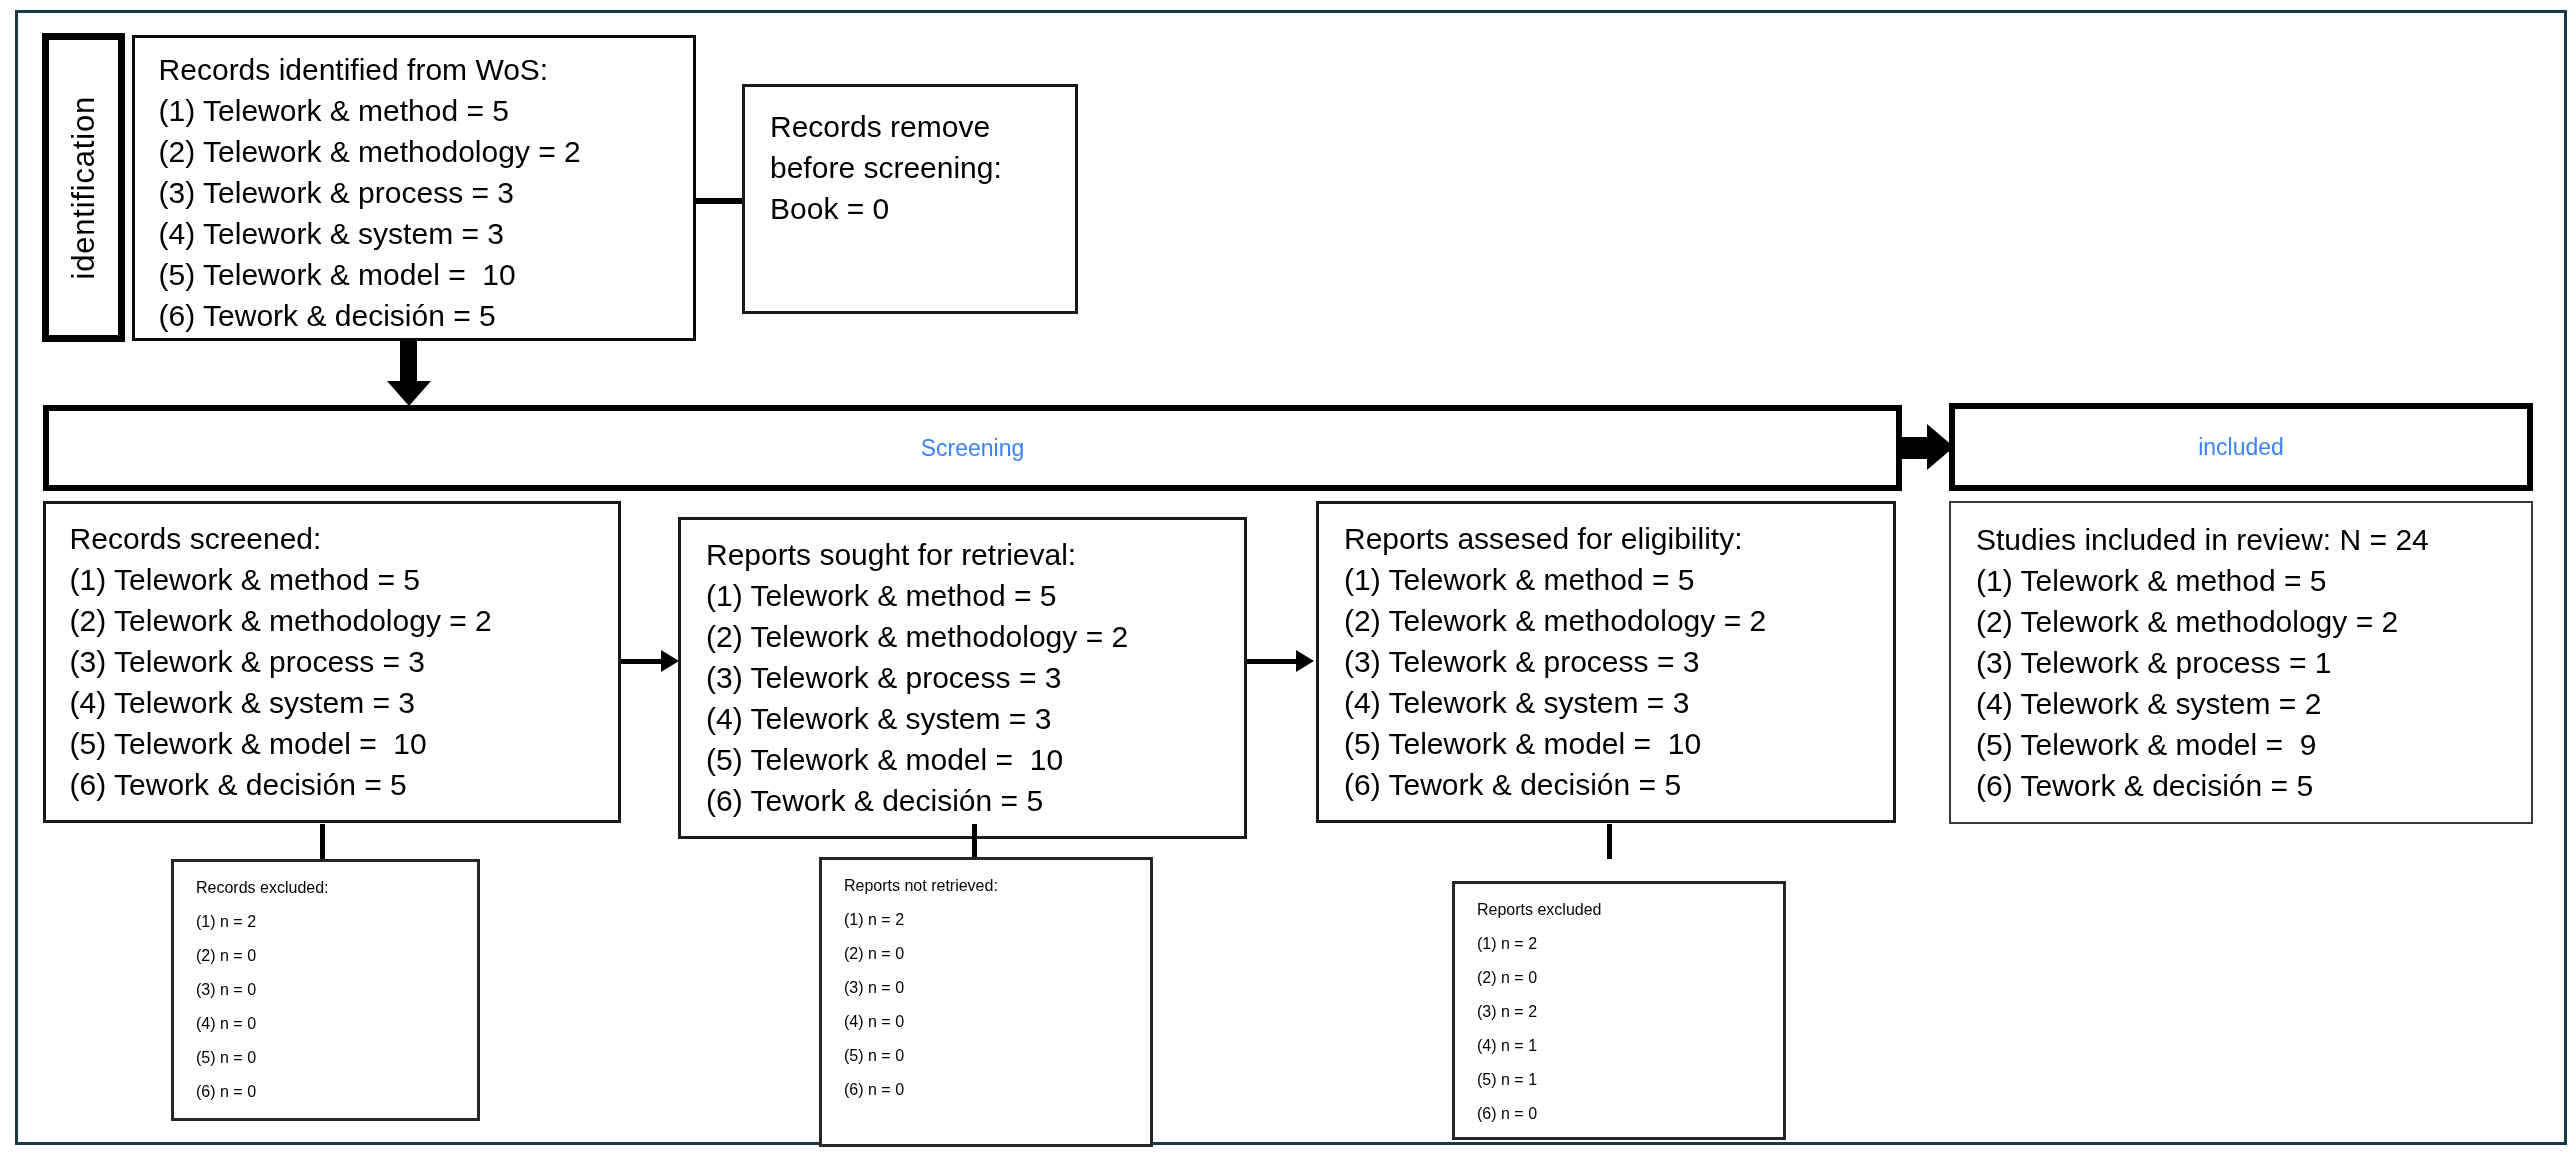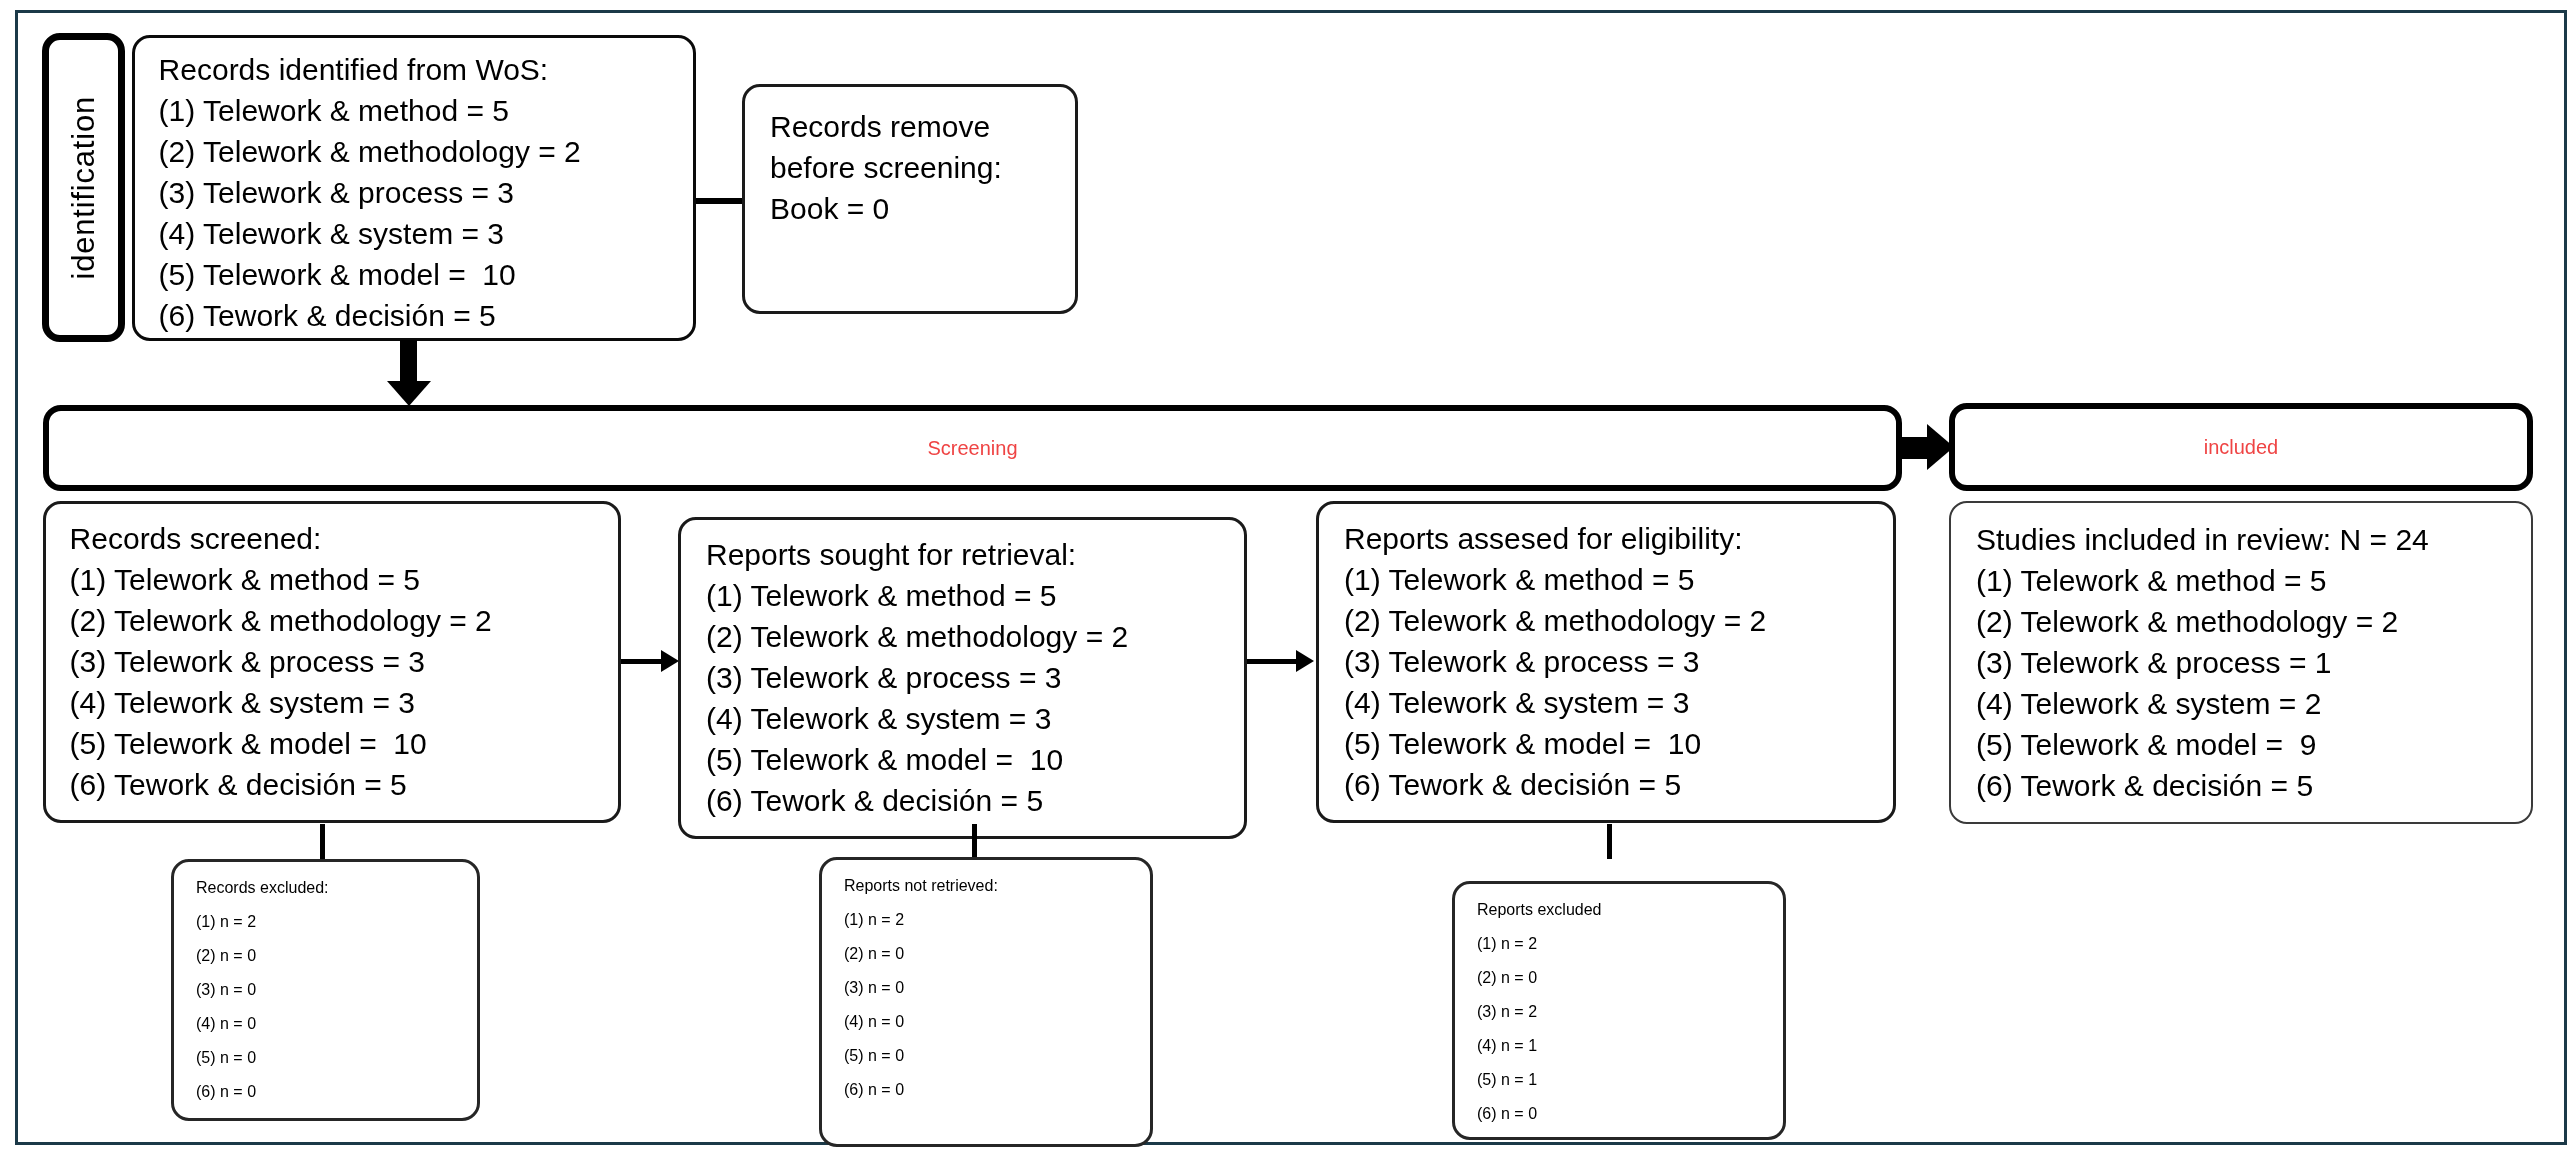--- a/index.html
+++ b/index.html
@@ -7,23 +7,23 @@
     position: relative;
     width: 2576px;
     height: 1161px;
     background: #ffffff;
     font-family: "Liberation Sans", sans-serif;
     color: #000000;
     overflow: hidden;
   }
   .abs { position: absolute; box-sizing: border-box; }
   .frame { border: 3.1px solid #1b3948; background: transparent; }
-  .box { background: #ffffff; border-radius: 18px; }
+  .box { background: #ffffff; }
   .stagebox { border: 6.3px solid #000000; display: flex; align-items: center; justify-content: center; }
-  .stage-label { font-size: 20px; color: #ef4444; }
+  .stage-label { font-size: 23px; color: #3b82f6; }
   .idbox { border: 7.9px solid #000000; display: flex; align-items: center; justify-content: center; }
   .vtext { writing-mode: vertical-rl; transform: rotate(180deg); font-size: 31px; letter-spacing: 0.8px; }
   .main-text { font-size: 30px; line-height: 41px; white-space: pre; }
   .small-text { font-size: 16px; line-height: 34px; white-space: pre; }
   .line-h { background: #000000; }
   .line-v { background: #000000; }
   .tri-down { width: 0; height: 0; border-left: 22px solid transparent; border-right: 22px solid transparent; border-top: 25px solid #000000; }
   .tri-right { width: 0; height: 0; border-top: 23.6px solid transparent; border-bottom: 23.6px solid transparent; border-left: 27px solid #000000; }
   .tri-right-sm { width: 0; height: 0; border-top: 11px solid transparent; border-bottom: 11px solid transparent; border-left: 18px solid #000000; }
 </style>

